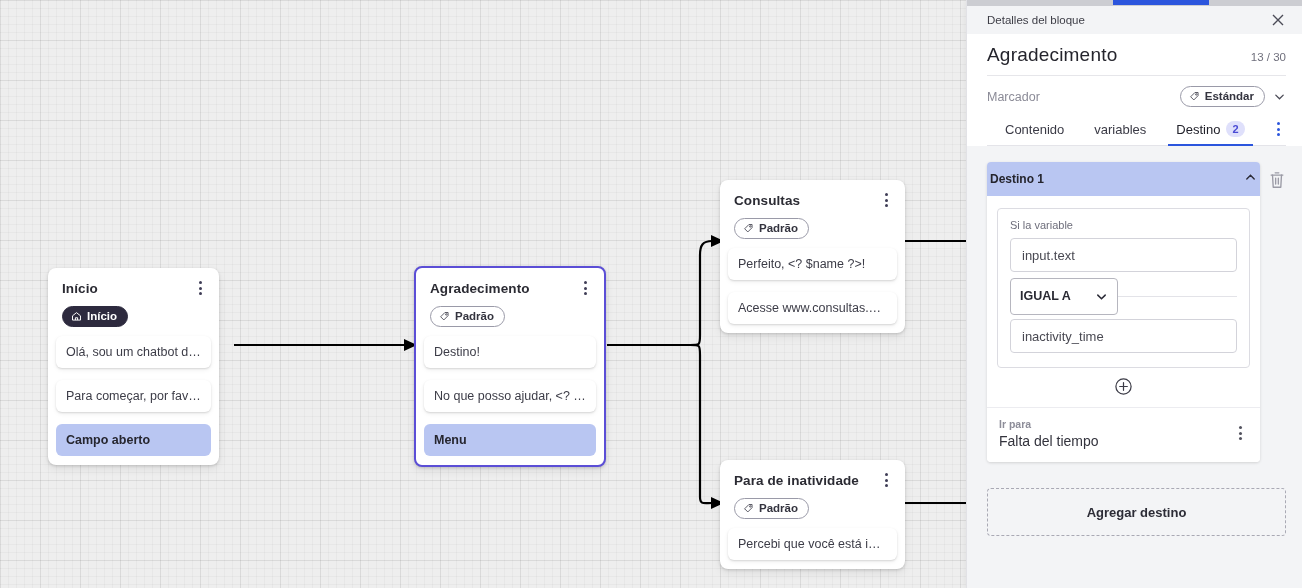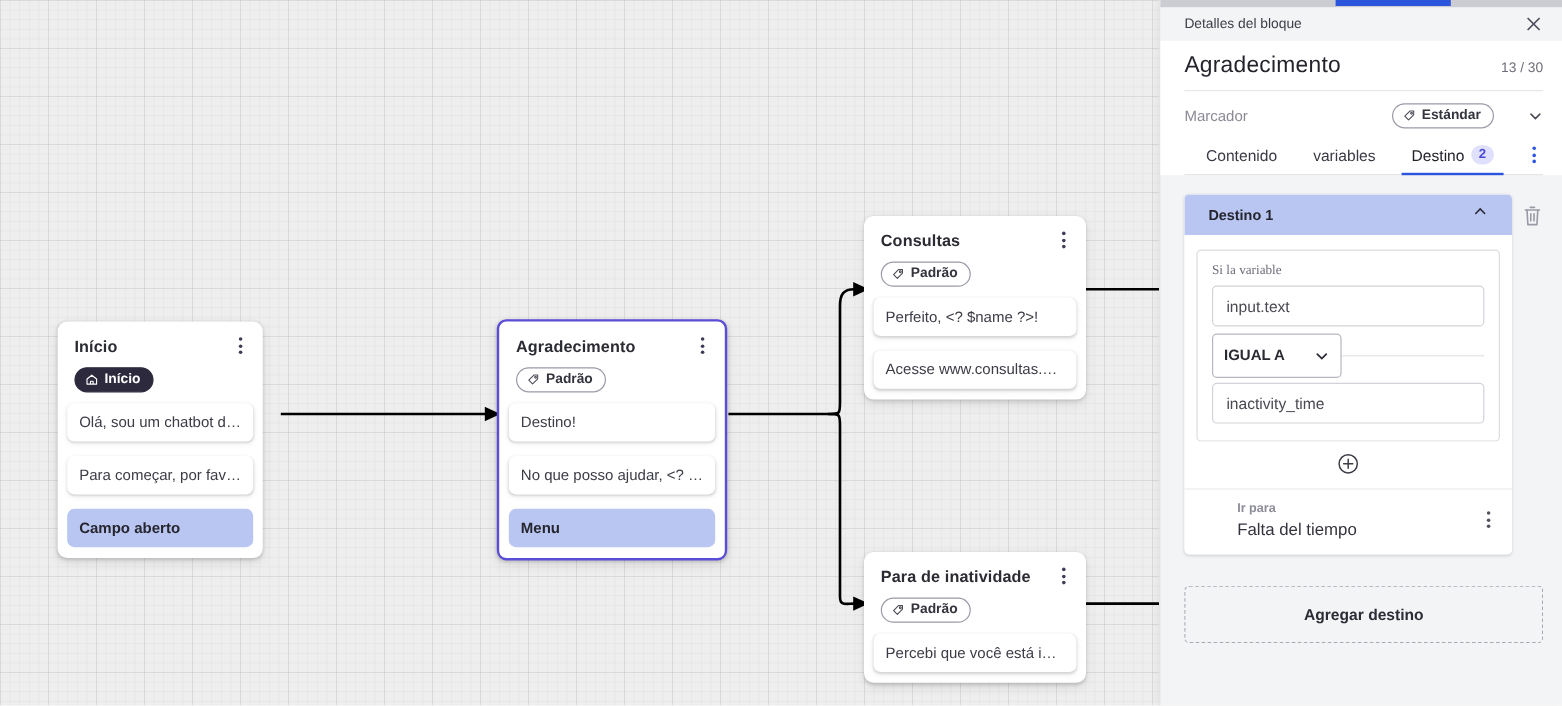--- a/index.html
+++ b/index.html
@@ -190,21 +190,20 @@
     letter-spacing: .2px;
   }
   .counter {
     font-size: 11.5px;
     color: #6f6f7c;
   }
   .marker-row {
     display: flex;
     align-items: center;
     padding: 10px 0 8px 0;
-    gap: 20px;
   }
   .marker-label {
     font-size: 12.5px;
     color: #8b8b97;
     flex: 1;
   }
   .chev {
     margin-left: 8px;
     display:flex;align-items:center;
     cursor:pointer;
@@ -280,21 +279,21 @@
     flex: 1;
     background: #fff;
     border-radius: 4px;
     box-shadow: 0 1px 3px rgba(0,0,0,0.14);
     overflow: hidden;
   }
   .dest-header {
     background: #b9c6f2;
     display: flex;
     align-items: center;
-    padding: 8px 20px;
+    padding: 8px 3px;
     cursor: pointer;
   }
   .dest-header .lbl {
     flex: 1;
     font-size: 12px;
     color: #25252e;
     font-weight: 600;
   }
   .trash {
     width: 18px; height: 20px;
@@ -308,21 +307,20 @@
   }
   .cond-box {
     border: 1px solid #dcdce2;
     border-radius: 4px;
     padding: 10px 12px 14px 12px;
   }
   .cond-label {
     font-size: 11px;
     color: #6e6e7b;
     margin-bottom: 7px;
-    font-family: Liberation Serif, serif;
   }
   .field {
     border: 1px solid #d3d3da;
     border-radius: 4px;
     height: 34px;
     display: flex;
     align-items: center;
     padding: 0 11px;
     font-size: 13px;
     color: #494952;
@@ -370,21 +368,21 @@
     width: 19px; height: 19px;
     cursor: pointer;
   }
   .goto {
     background: #fff;
     padding: 10px 12px 13px 12px;
     display: flex;
     align-items: flex-start;
     border-top: 1px solid #ececf0;
   }
-  .goto .col { flex: 1; margin-left: 32px; }
+  .goto .col { flex: 1; }
   .goto .small {
     font-size: 10.5px;
     color: #8d8d99;
     font-weight: 600;
     margin-bottom: 3px;
   }
   .goto .big {
     font-size: 14px;
     color: #33333d;
   }

